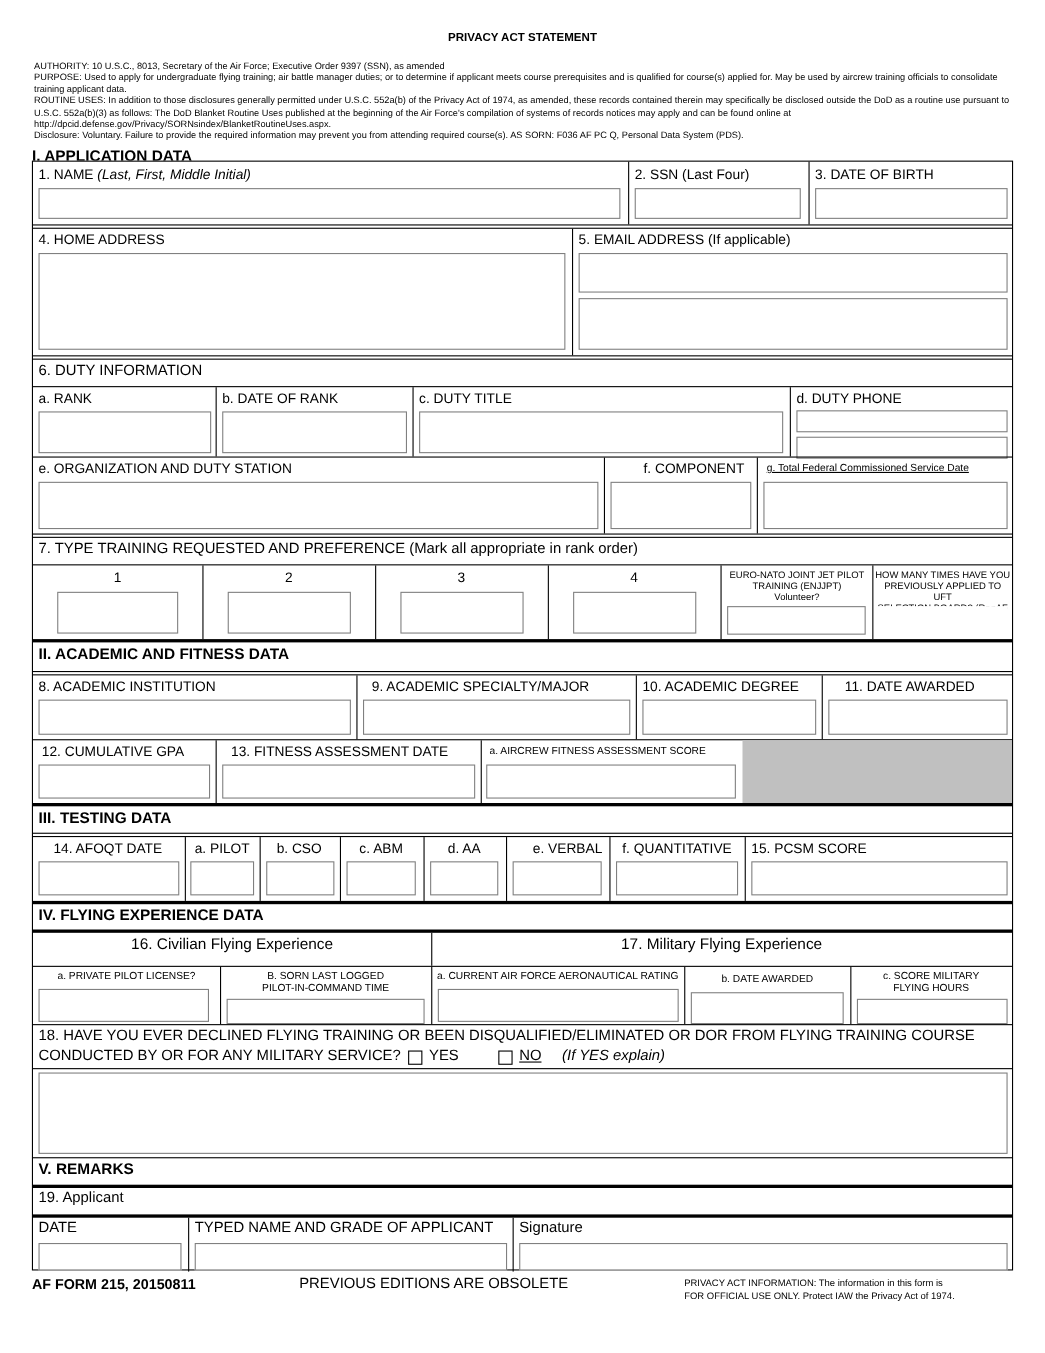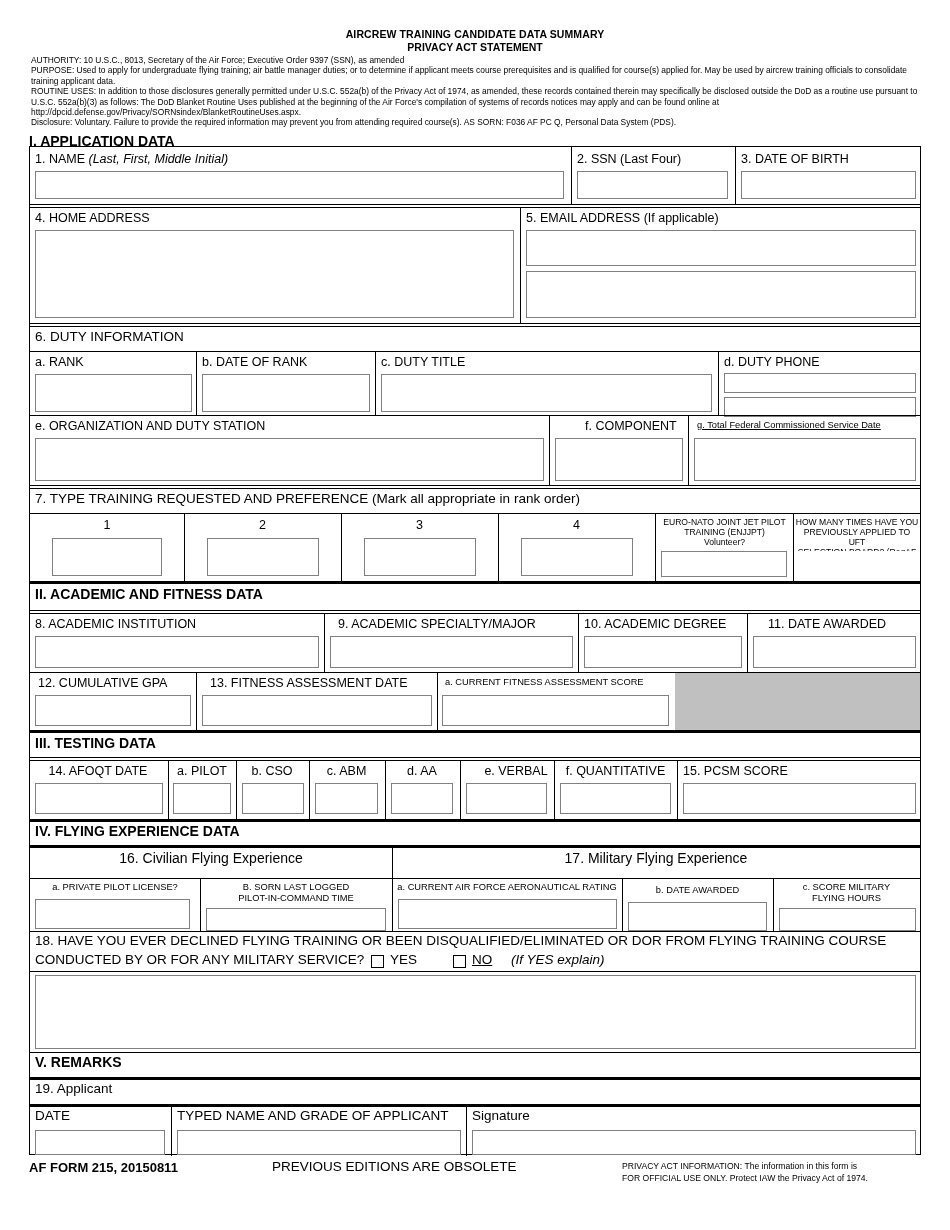--- a/index.html
+++ b/index.html
@@ -58,21 +58,20 @@
   .footer-left { position: absolute; left: 29px; top: 1160px; font-size: 13px; font-weight: bold; }
   .footer-mid  { position: absolute; left: 272px; top: 1159px; font-size: 13.5px; }
   .footer-right{ position: absolute; left: 622px; top: 1161px; font-size: 8.6px; line-height: 11.5px; }
 </style>
 </head>
 <body>
 
 <div class="page">
 
   <div class="pa-head">
-    <div class="pa-title">AIRCREW TRAINING CANDIDATE DATA SUMMARY</div>
     <div class="pa-sub">PRIVACY ACT STATEMENT</div>
   </div>
 
   <div class="pa-body">
     <p class="pa-p">AUTHORITY: 10 U.S.C., 8013, Secretary of the Air Force; Executive Order 9397 (SSN), as amended</p>
     <p class="pa-p">PURPOSE: Used to apply for undergraduate flying training; air battle manager duties; or to determine if applicant meets course prerequisites and is qualified for course(s) applied for.  May be used by aircrew training officials to consolidate training applicant data.</p>
     <p class="pa-p">ROUTINE USES: In addition to those disclosures generally permitted under U.S.C. 552a(b) of the Privacy Act of 1974, as amended, these records contained therein may specifically be disclosed outside the DoD as a routine use pursuant to U.S.C. 552a(b)(3) as follows: The DoD Blanket Routine Uses published at the beginning of the Air Force's compilation of systems of records notices may apply and can be found online at http://dpcid.defense.gov/Privacy/SORNsindex/BlanketRoutineUses.aspx.</p>
     <p class="pa-p">Disclosure: Voluntary.  Failure to provide the required information may prevent you from attending required course(s).  AS SORN: F036 AF PC Q, Personal Data System (PDS).</p>
   </div>
 
@@ -198,21 +197,21 @@
     <div class="hline thin" style="left:0; top:525px; width:890px;"></div>
 
     <div class="lbl" style="left:8px; top:529px;">12. CUMULATIVE GPA</div>
     <div class="inp" style="left:5px; top:548px; width:156px; height:31px;"></div>
     <div class="vline thin" style="left:166px; top:526px; height:57px;"></div>
 
     <div class="lbl" style="left:180px; top:529px;">13.  FITNESS ASSESSMENT DATE</div>
     <div class="inp" style="left:172px; top:548px; width:230px; height:31px;"></div>
     <div class="vline thin" style="left:407px; top:526px; height:57px;"></div>
 
-    <div class="lbl sm2" style="left:415px; top:530px;">a. CURRENT FITNESS ASSESSMENT SCORE</div>
+    <div class="lbl sm2" style="left:415px; top:530px;">a. AIRCREW FITNESS ASSESSMENT SCORE</div>
     <div class="inp" style="left:412px; top:548px; width:227px; height:31px;"></div>
 
     <div class="grayfill" style="left:645px; top:526px; width:245px; height:57px;"></div>
 
     <div class="hline thick" style="left:0; top:583px; width:890px;"></div>
 
     <div class="lbl" style="left:5px; top:589px; font-size:14px; font-weight:bold;">III. TESTING DATA</div>
     <div class="hline thin" style="left:0; top:610px; width:890px;"></div>
     <div class="hline thin" style="left:0; top:613px; width:890px;"></div>
 

